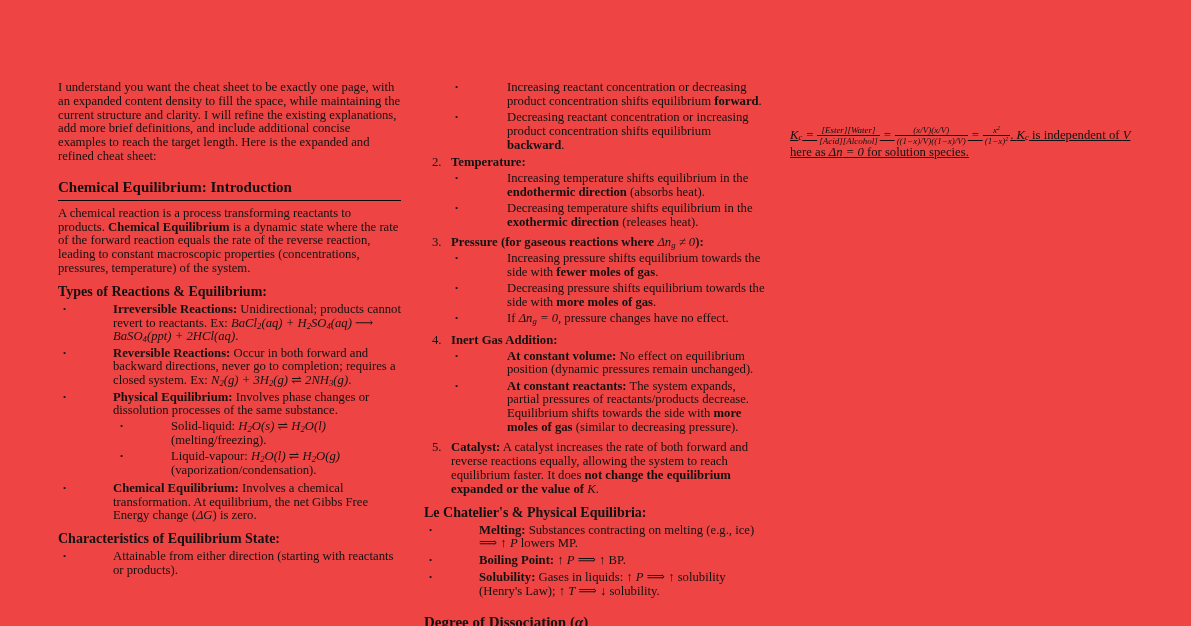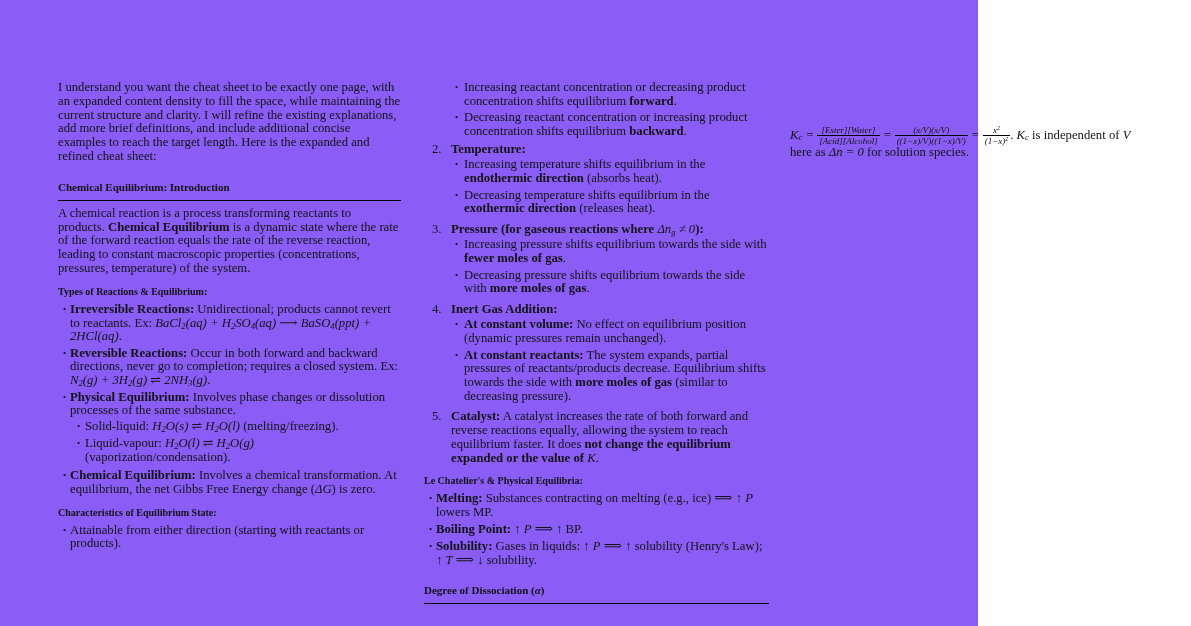--- a/index.html
+++ b/index.html
@@ -1,35 +1,35 @@
 <!DOCTYPE html>
 <html><head>
 <meta charset="utf-8">
 <style>
   html,body{margin:0;padding:0;}
   body{
     width:1191px;height:626px;overflow:hidden;background:#ffffff;
     font-family:"Liberation Serif","DejaVu Serif","DejaVu Sans",serif;
     color:#121212;
   }
-  .page{position:relative;width:978px;height:626px;background:#8b5cf6;}
+  .page{position:relative;width:1191px;height:626px;background:#ef4444;}
   .col{position:absolute;top:81px;font-size:12.7px;line-height:13.8px;}
   .col-left{left:58px;width:343px;}
   .col-mid{left:424px;width:345px;}
-  .col-right{left:790px;width:346px;}
+  .col-right{left:790px;width:346px;text-decoration:underline;}
 
   .p{margin:0 0 5px;}
   .h1{
-    font-weight:bold;font-size:11px;line-height:19px;
+    font-weight:bold;font-size:15px;line-height:19px;
     margin:14px 0 6px;padding-bottom:3px;border-bottom:1.7px solid #000000;
   }
-  .h2{font-weight:bold;font-size:10px;line-height:16px;margin:8px 0 3px;}
+  .h2{font-weight:bold;font-size:14px;line-height:16px;margin:8px 0 3px;}
 
   .ul{margin:0;}
-  .li{display:flex;margin:0 0 2.5px;padding-left:5px;}
+  .li{display:flex;margin:0 0 2.5px;padding-left:5px;gap:43px;}
   .mk{flex:0 0 7px;}
   .bullet::before{content:"•";font-size:9px;position:relative;top:-1px;}
   .ct{flex:1 1 auto;min-width:0;}
 
   .ul-sub .li{padding-left:31px;}
   .ul-sub .mk{flex:0 0 9px;}
 
   .ul-n{margin-top:2px;}
   .ul-n .li{padding-left:7px;margin-bottom:2px;}
   .ul-n .mk{flex:0 0 8px;}
@@ -124,20 +124,24 @@
           <span class="onum">3.</span>
           <div class="ct"><span class="b ">Pressure (for gaseous reactions where </span><span class="m ">Δn</span><span class="m s ">g</span><span class="m "> ≠ 0</span><span class="b ">):</span><div class="ul ul-n2">
               <div class="li">
                 <span class="mk bullet"></span>
                 <div class="ct"><span>Increasing pressure shifts equilibrium towards the side with </span><span class="b ">fewer moles of gas</span><span>.</span></div>
               </div>
               <div class="li">
                 <span class="mk bullet"></span>
                 <div class="ct"><span>Decreasing pressure shifts equilibrium towards the side with </span><span class="b ">more moles of gas</span><span>.</span></div>
               </div>
+              <div class="li">
+                <span class="mk bullet"></span>
+                <div class="ct"><span>If </span><span class="m ">Δn</span><span class="m s ">g</span><span class="m "> = 0</span><span>, pressure changes have no effect.</span></div>
+              </div>
             </div></div>
         </div>
         <div class="oli">
           <span class="onum">4.</span>
           <div class="ct"><span class="b ">Inert Gas Addition:</span><div class="ul ul-n2">
               <div class="li">
                 <span class="mk bullet"></span>
                 <div class="ct"><span class="b ">At constant volume:</span><span> No effect on equilibrium position (dynamic pressures remain unchanged).</span></div>
               </div>
               <div class="li">

